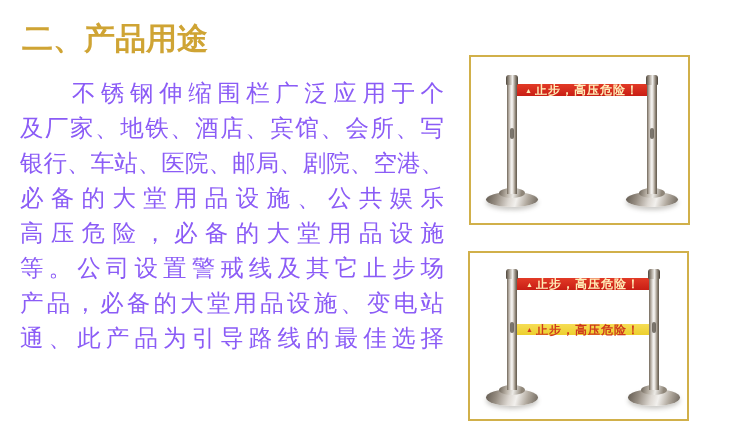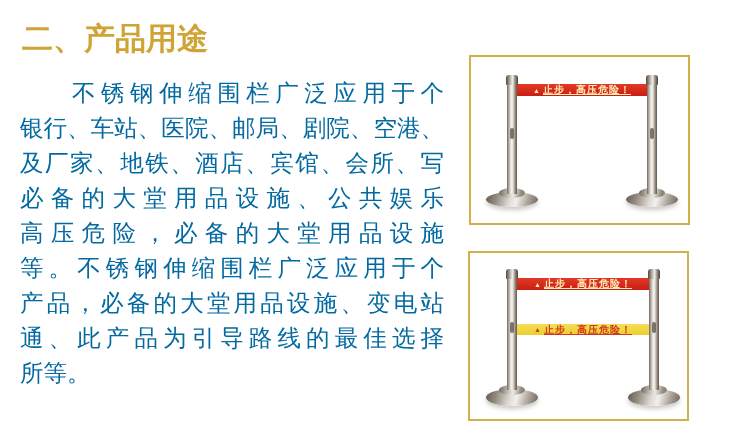--- a/index.html
+++ b/index.html
@@ -13,21 +13,21 @@
   
   .heading{
     position:absolute;left:22px;top:18px;
     font-size:31px;font-weight:bold;
     color:#cfa434;
     white-space:nowrap;
   }
   
   .para{
     position:absolute;left:20px;top:76px;width:424px;
-    font-size:23.5px;line-height:35px;color:#0369a1;
+    font-size:23.5px;line-height:35px;color:#8b5cf6;
   }
   .para-line{
     text-align:justify;
     text-align-last:justify;
     height:35px;overflow:visible;white-space:nowrap;
   }
   .para-line.first{padding-left:52px;}
   .para-line.last{text-align-last:left;}
   
   .frame{
@@ -62,41 +62,40 @@
   .base::before{
     content:"";position:absolute;left:13px;top:-4px;width:26px;height:10px;border-radius:50%;
     background:linear-gradient(100deg,#6b6257 0%,#b7afa4 30%,#eceae6 55%,#8f8679 85%);
   }
   
   .belt{
     position:absolute;height:12px;z-index:1;
     display:flex;align-items:center;justify-content:center;gap:3px;
   }
   .belt .tri{font-size:7px;line-height:1;}
-  .belt .belt-text{font-size:10px;font-weight:bold;letter-spacing:1px;white-space:nowrap;line-height:1;text-decoration:underline;}
+  .belt .belt-text{font-size:12px;font-weight:bold;letter-spacing:1px;white-space:nowrap;line-height:1;}
   .belt.red{background:linear-gradient(180deg,#e23a26,#c81e14);color:#ffedb8;}
   .belt.yellow{background:linear-gradient(180deg,#f6dd55,#eccf2e);color:#cf3a1e;}
 </style>
 </head>
 <body>
 
 <div class="page">
 
   <div class="heading">二、产品用途</div>
 
   <div class="para">
     <div class="para-line first">不锈钢伸缩围栏广泛应用于个</div>
+    <div class="para-line">及厂家、地铁、酒店、宾馆、会所、写</div>
     <div class="para-line">银行、车站、医院、邮局、剧院、空港、</div>
-    <div class="para-line">及厂家、地铁、酒店、宾馆、会所、写</div>
     <div class="para-line">必备的大堂用品设施、公共娱乐</div>
     <div class="para-line">高压危险，必备的大堂用品设施</div>
-    <div class="para-line">等。不锈钢伸缩围栏广泛应用于个</div>
+    <div class="para-line">等。公司设置警戒线及其它止步场</div>
     <div class="para-line">产品，必备的大堂用品设施、变电站</div>
     <div class="para-line">通、此产品为引导路线的最佳选择</div>
-    <div class="para-line last">所等。</div>
   </div>
 
   <div class="frame frame1">
     <div class="scene">
       <div class="post" style="left:36px;top:18px;height:119px;"></div>
       <div class="post" style="left:176px;top:18px;height:119px;"></div>
       <div class="belt red" style="left:46px;top:27px;width:130px;">
         <span class="tri">▲</span>
         <span class="belt-text">止步，高压危险！</span>
       </div>

